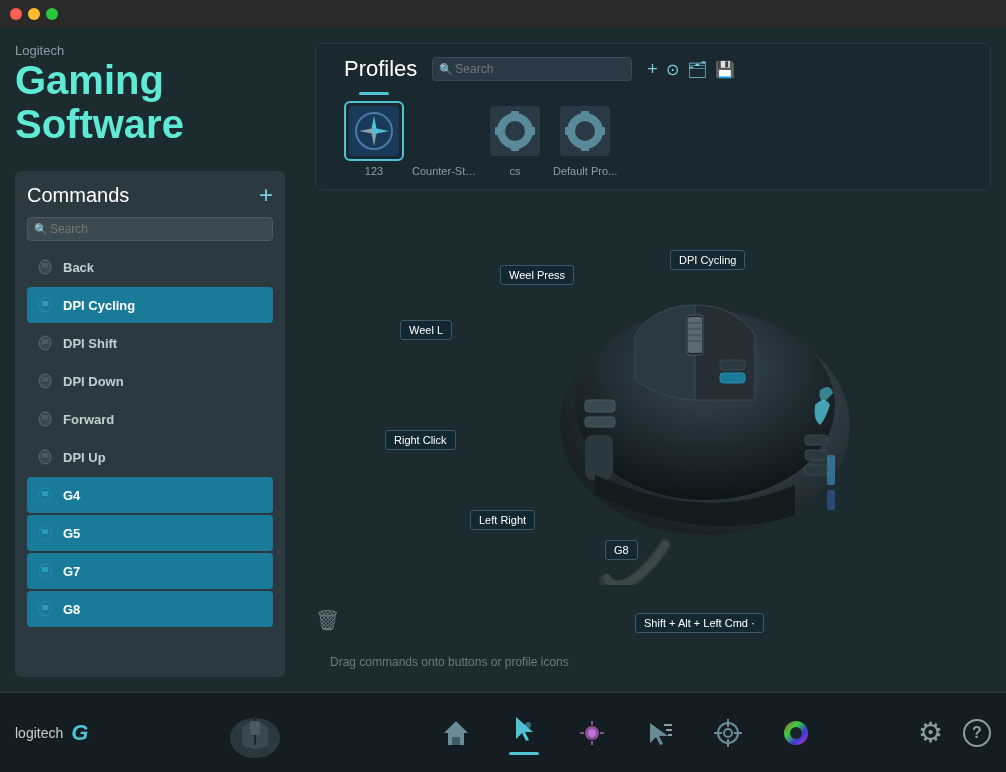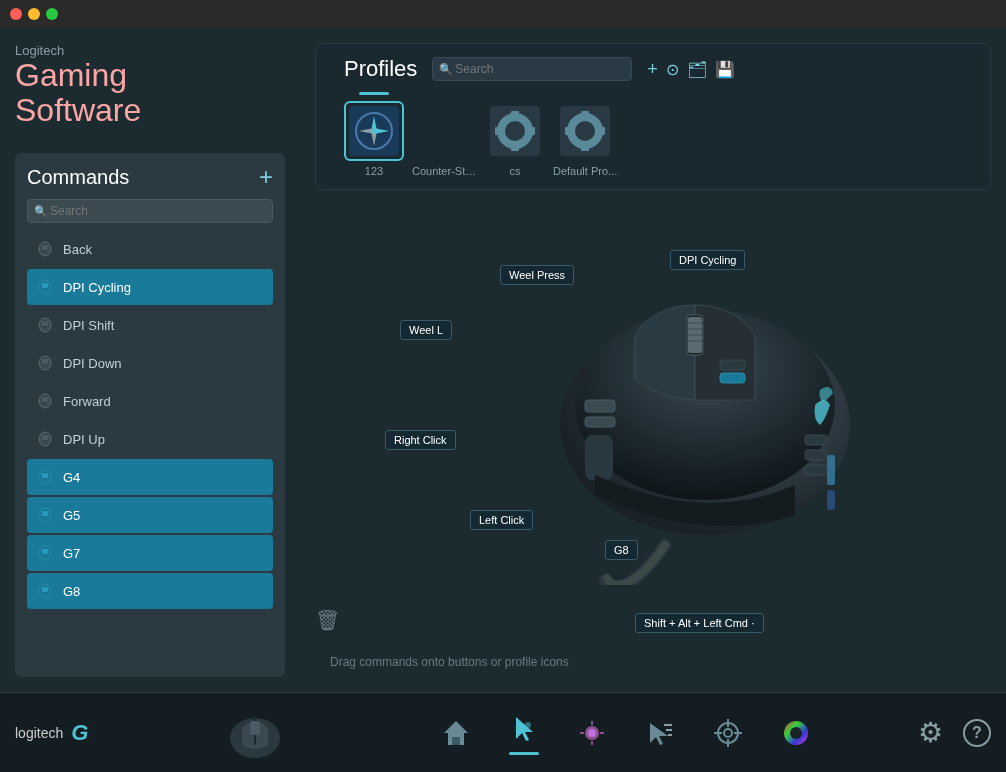--- a/index.html
+++ b/index.html
@@ -48,23 +48,23 @@
       flex-direction: column;
     }
     .sidebar-brand {
       margin-bottom: 15px;
     }
     .sidebar-brand .logitech-small {
       color: #8a9ea5;
       font-size: 13px;
     }
     .sidebar-brand .gaming-software {
-      color: #fca5a5;
-      font-size: 32px;
-      font-weight: 400;
+      color: #5eead4;
+      font-size: 40px;
+      font-weight: 700;
       line-height: 1.1;
     }
 
     
     .commands-panel {
       background: #2a3a40;
       border-radius: 6px;
       padding: 12px;
       flex: 1;
       display: flex;
@@ -108,20 +108,21 @@
       padding: 4px 8px 4px 22px;
       color: #8a9ea5;
       font-size: 12px;
       width: 100%;
       outline: none;
     }
     .commands-list {
       flex: 1;
       overflow-y: auto;
       overflow-x: hidden;
+      font-weight: bold;
     }
     .commands-list::-webkit-scrollbar {
       width: 6px;
     }
     .commands-list::-webkit-scrollbar-track {
       background: #2a3a40;
     }
     .commands-list::-webkit-scrollbar-thumb {
       background: #4a5a60;
       border-radius: 3px;
@@ -633,21 +634,21 @@
 
       <div class="btn-label" style="position:absolute; top:235px; left:460px;">
         <span>G4</span>
       </div>
 
       <div class="btn-label" style="position:absolute; top:225px; left:70px;">
         <span>Right Click</span>
       </div>
 
       <div class="btn-label" style="position:absolute; top:305px; left:155px;">
-        <span>Left Click</span>
+        <span>Left Right</span>
       </div>
 
       <div class="btn-label" style="position:absolute; top:285px; left:430px;">
         <span>G5</span>
       </div>
 
       <div class="btn-label" style="position:absolute; top:335px; left:290px;">
         <span>G8</span>
       </div>
 

